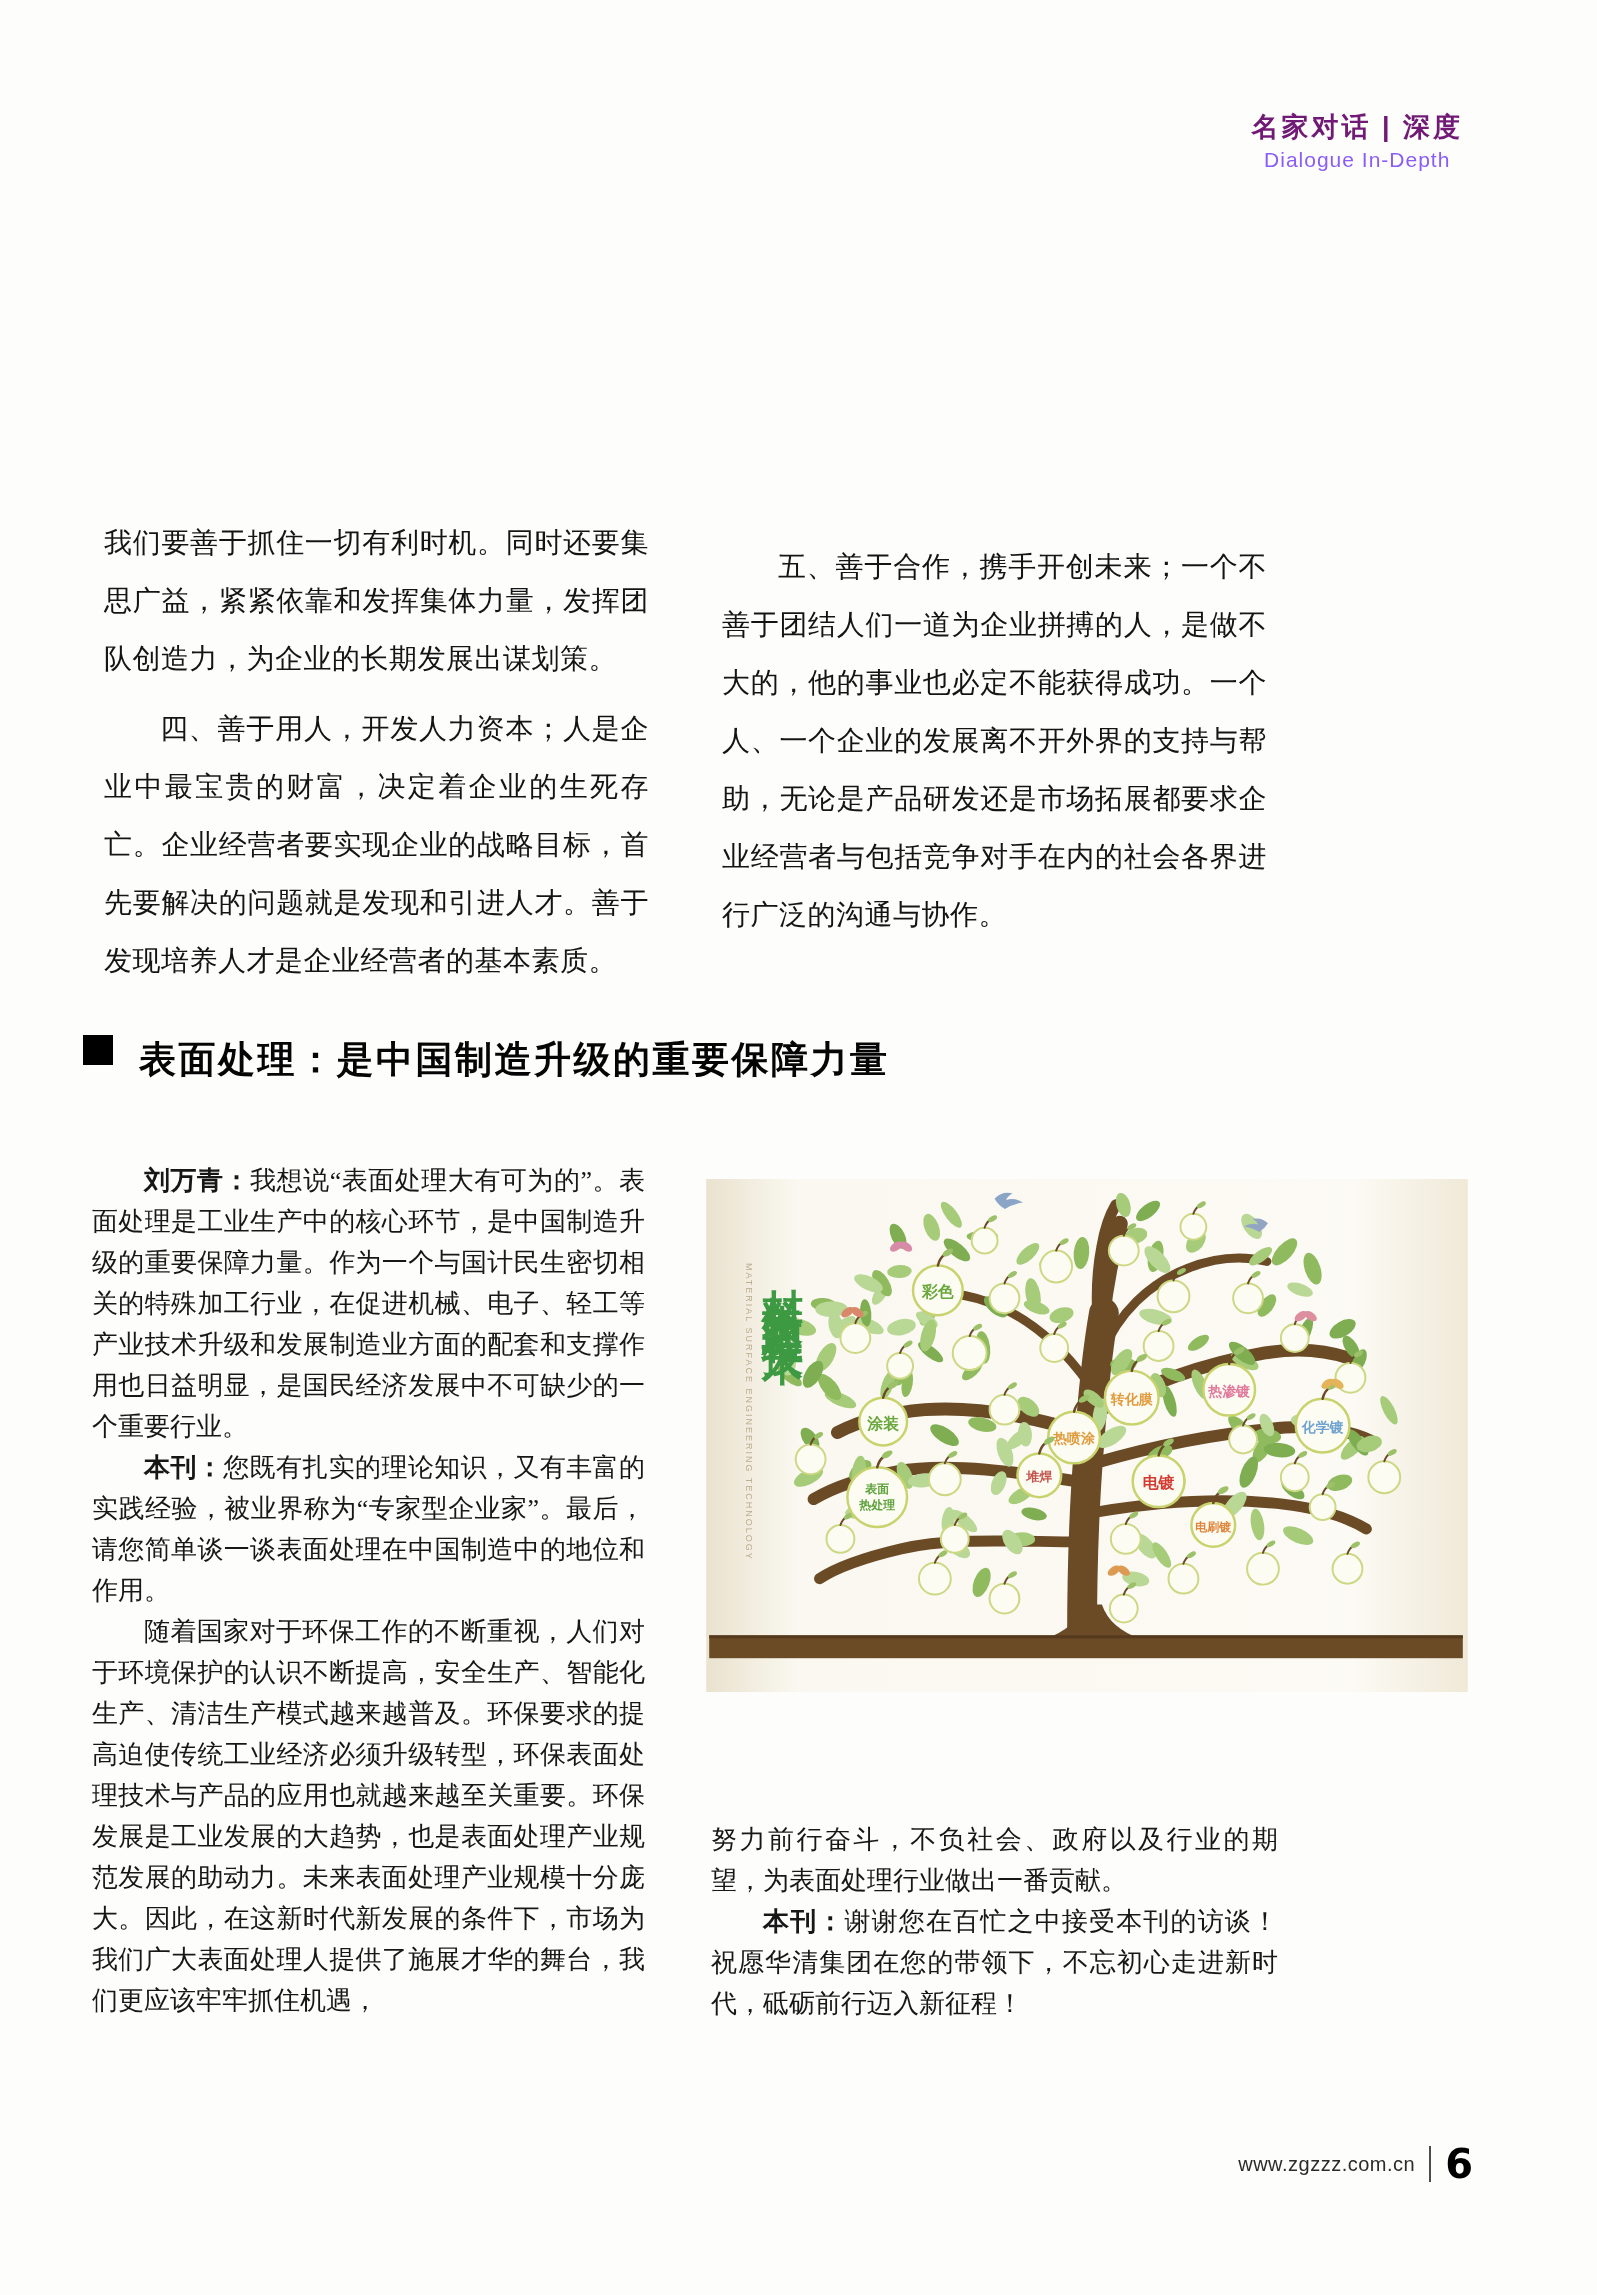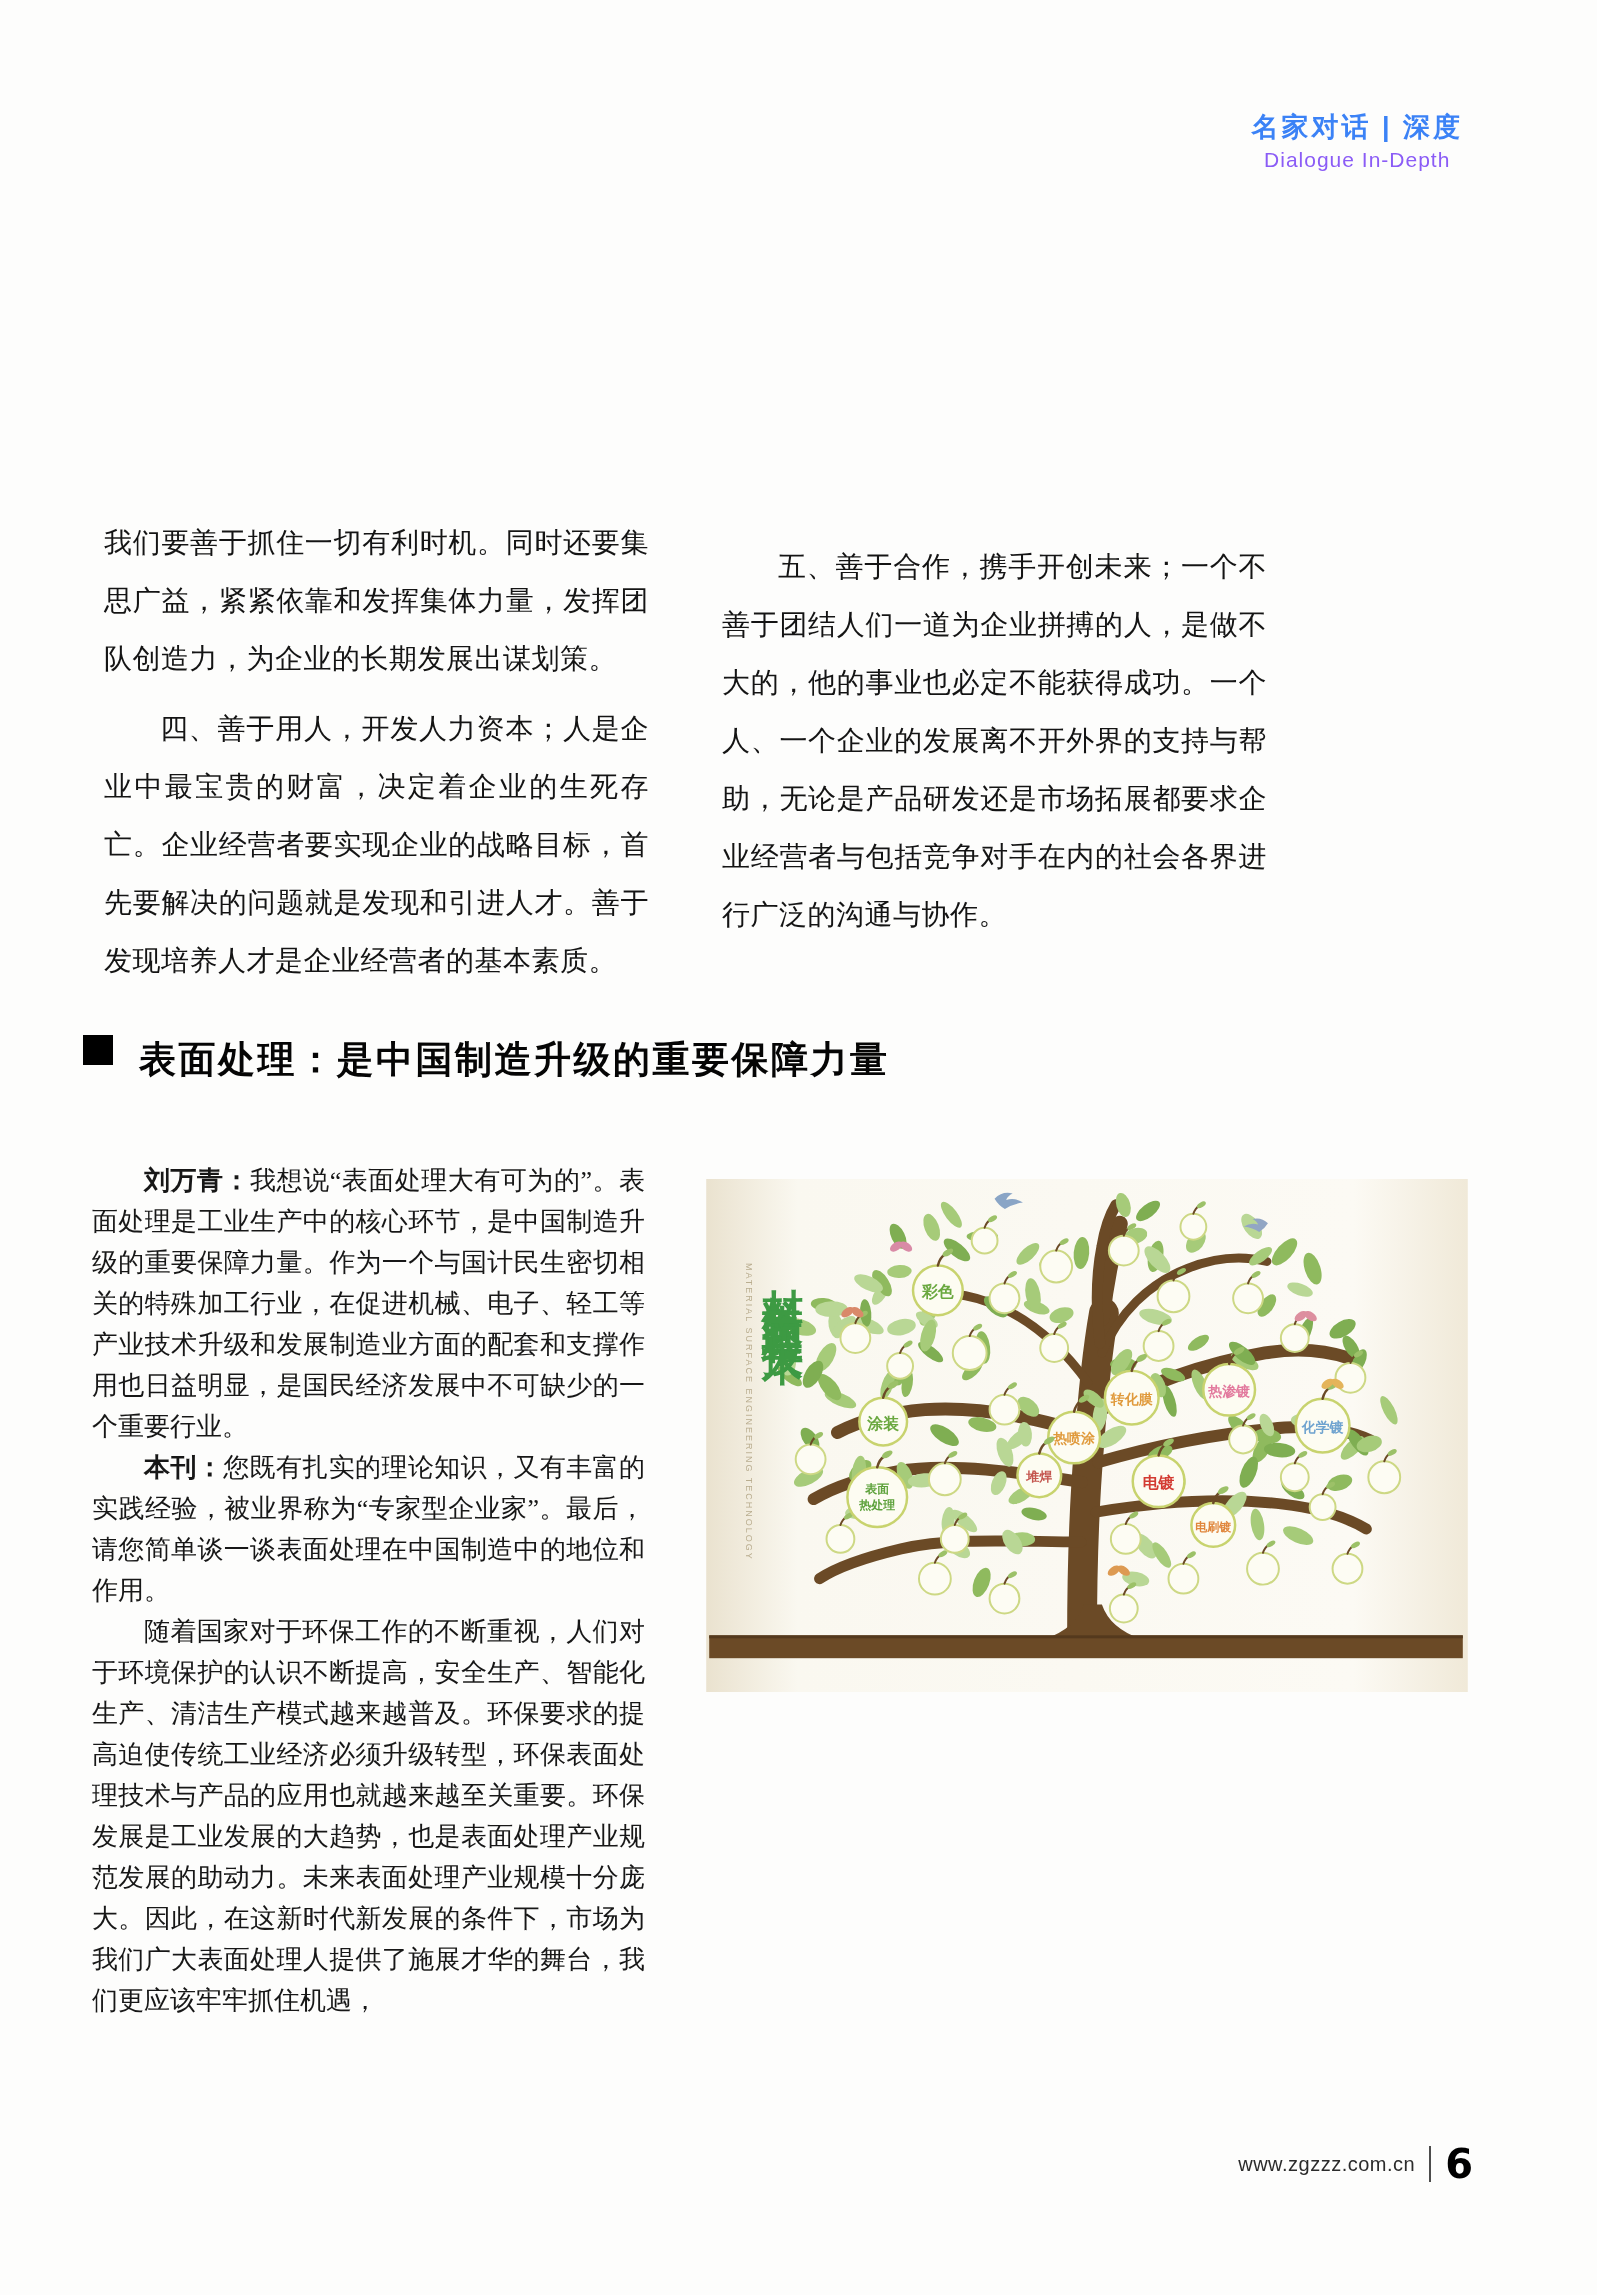--- a/index.html
+++ b/index.html
@@ -1,21 +1,21 @@
 <!DOCTYPE html>
 <html><head>
 <meta charset="utf-8">
 <style>
   html,body{margin:0;padding:0;background:#9a9a9a;}
   .page{position:relative;width:1598px;height:2295px;background:#fdfdfc;margin:0 auto;
         font-family:"Liberation Sans",sans-serif;color:#1c1c1c;overflow:hidden;}
 
   
   .hdr{position:absolute;top:109px;right:135px;text-align:center;}
-  .hdr-cn{font-size:27px;font-weight:bold;letter-spacing:3px;color:#3b82f6;white-space:nowrap;}
+  .hdr-cn{font-size:27px;font-weight:bold;letter-spacing:3px;color:#701a75;white-space:nowrap;}
   .hdr-en{font-size:21px;color:#8b5cf6;margin-top:3px;letter-spacing:1px;white-space:nowrap;}
 
   
   .colA{position:absolute;left:92px;top:502px;width:569px;}
   .colB{position:absolute;left:710px;top:526px;width:569px;}
   .sans p{font-size:28px;line-height:58px;text-align:justify;margin:12px;color:#141414;letter-spacing:0.5px;}
   p.ind{text-indent:2em;}
 
   
   .heading{position:absolute;left:83px;top:1035px;display:flex;align-items:flex-start;gap:26px;}
@@ -461,20 +461,24 @@
         <ellipse cx="5" cy="-2" rx="7" ry="4" fill="#dd9a52" transform="rotate(35 5 -2)"></ellipse>
       </g>
 
       <rect x="3" y="459" width="758" height="23" fill="#6b4a26"></rect>
       <rect x="3" y="459" width="758" height="3" fill="#54391d"></rect>
     </svg>
     <div class="vsub">MATERIAL SURFACE ENGINEERING TECHNOLOGY</div>
     <div class="vtitle">材料表面工程技术</div>
   </div>
 
+  <div class="intB serif">
+    <p>努力前行奋斗，不负社会、政府以及行业的期望，为表面处理行业做出一番贡献。</p>
+    <p class="ind gap2"><b>本刊：</b><span>谢谢您在百忙之中接受本刊的访谈！祝愿华清集团在您的带领下，不忘初心走进新时代，砥砺前行迈入新征程！</span></p>
+  </div>
 
   <div class="footer">
     <span class="f-url">www.zgzzz.com.cn</span>
     <span class="f-bar"></span>
     <span class="f-num">6</span>
   </div>
 
 </div>
 
 

